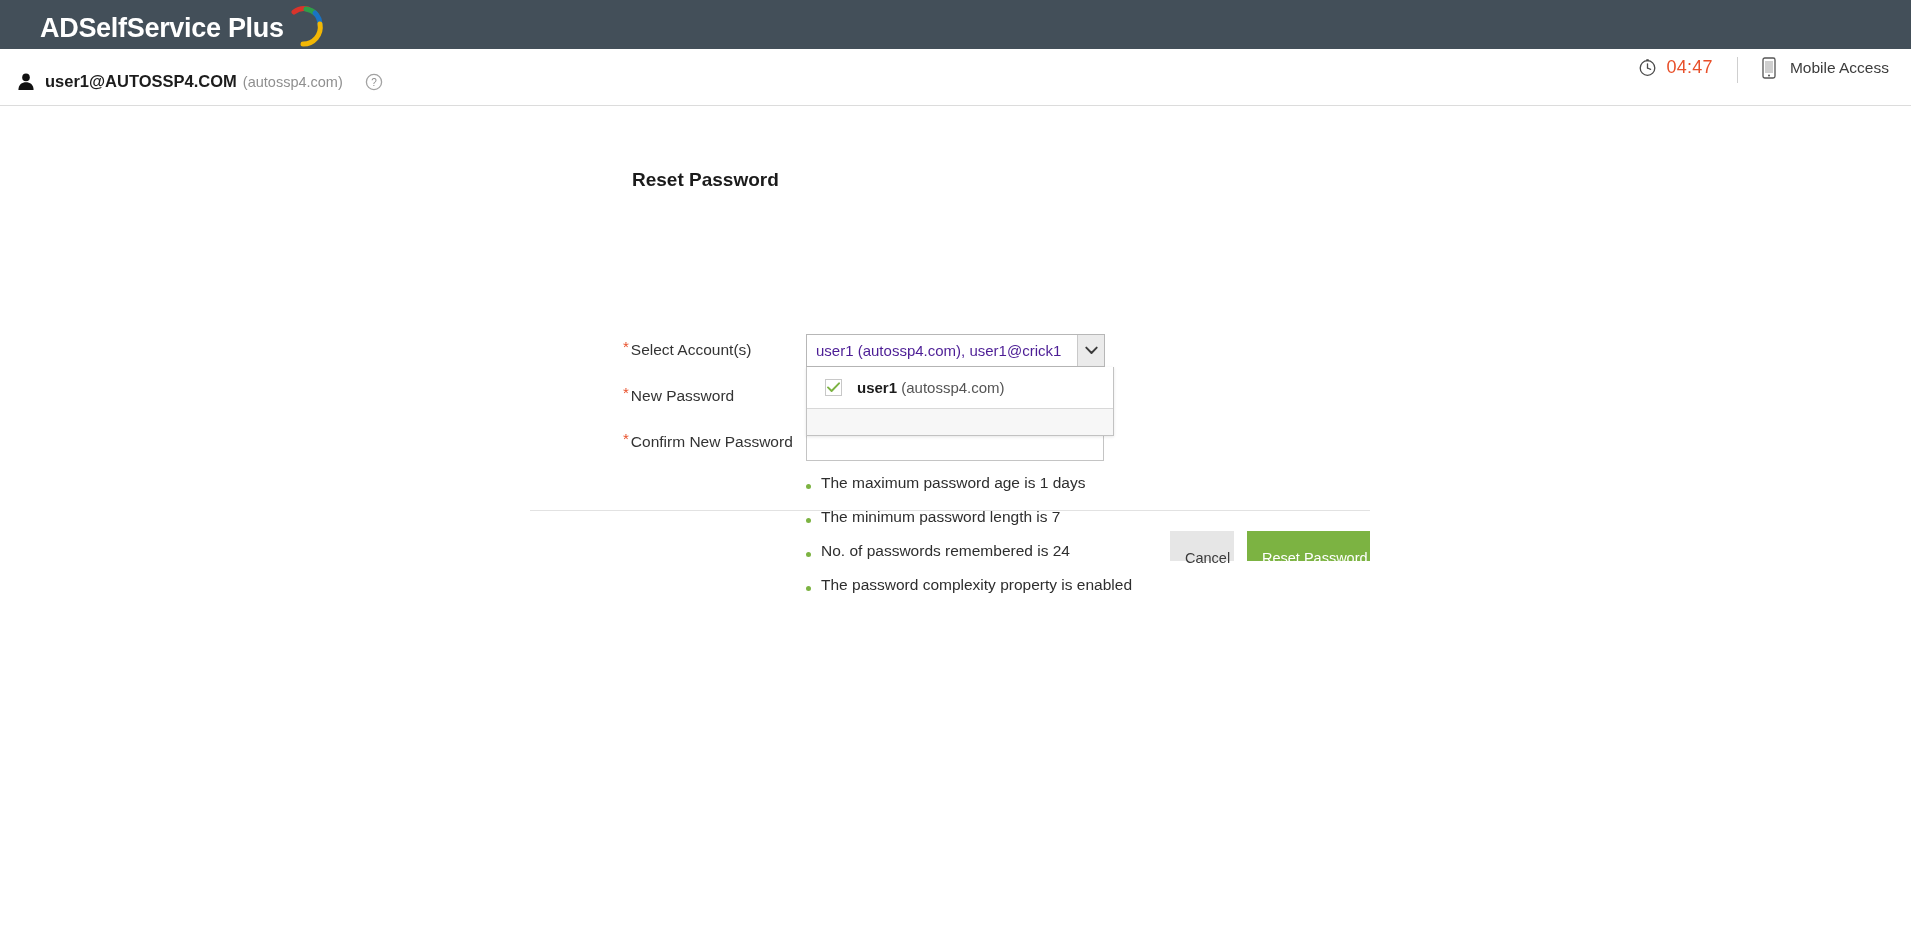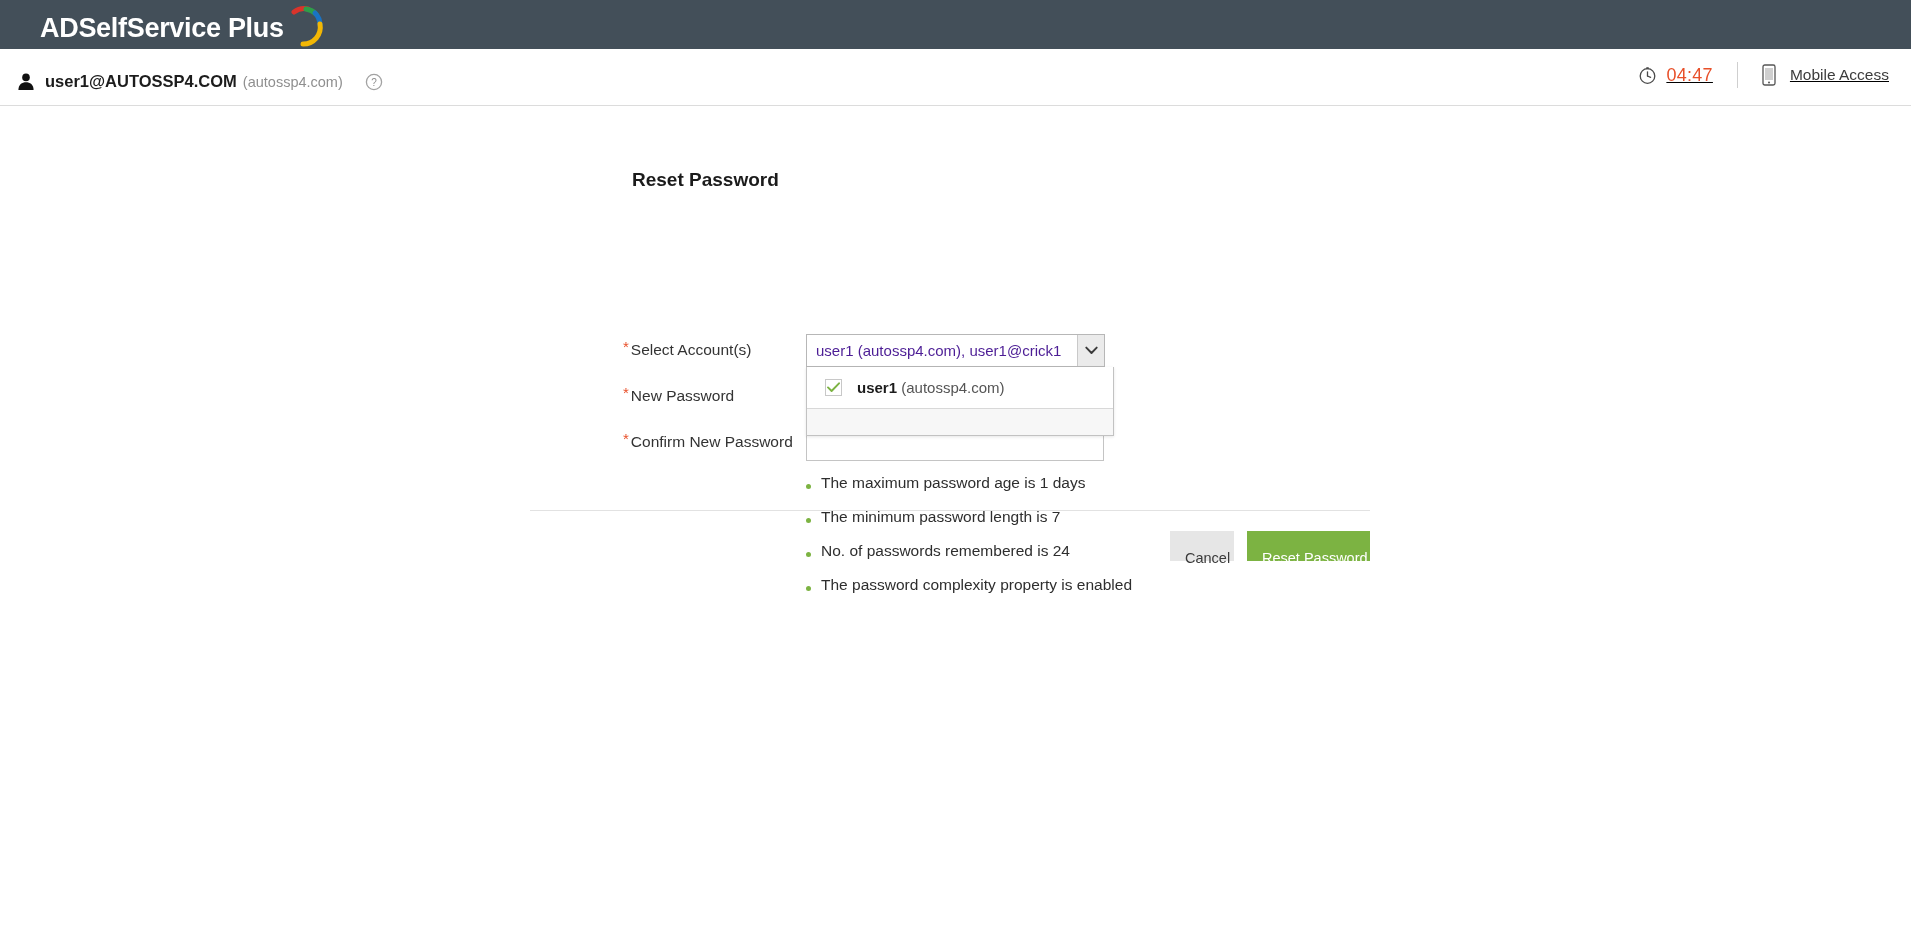--- a/index.html
+++ b/index.html
@@ -77,22 +77,21 @@
     white-space: nowrap;
   }
   .help-icon { margin-left: 22px; width: 18px; height: 18px; display:block; cursor:pointer; }
 
   .user-right {
     position: absolute;
     right: 22px;
     top: 0;
     height: 36px;
     display: flex;
-    align-items: center;
-    text-decoration: underline;
+    align-items: flex-start;
   }
   .timer-box { display: flex; align-items: center; }
   .clock-icon { width: 19px; height: 19px; display:block; margin-right: 9px; }
   .timer-val {
     font-size: 18px;
     color: #e8502a;
     letter-spacing: 0.3px;
     white-space: nowrap;
   }
   .vdivider {

